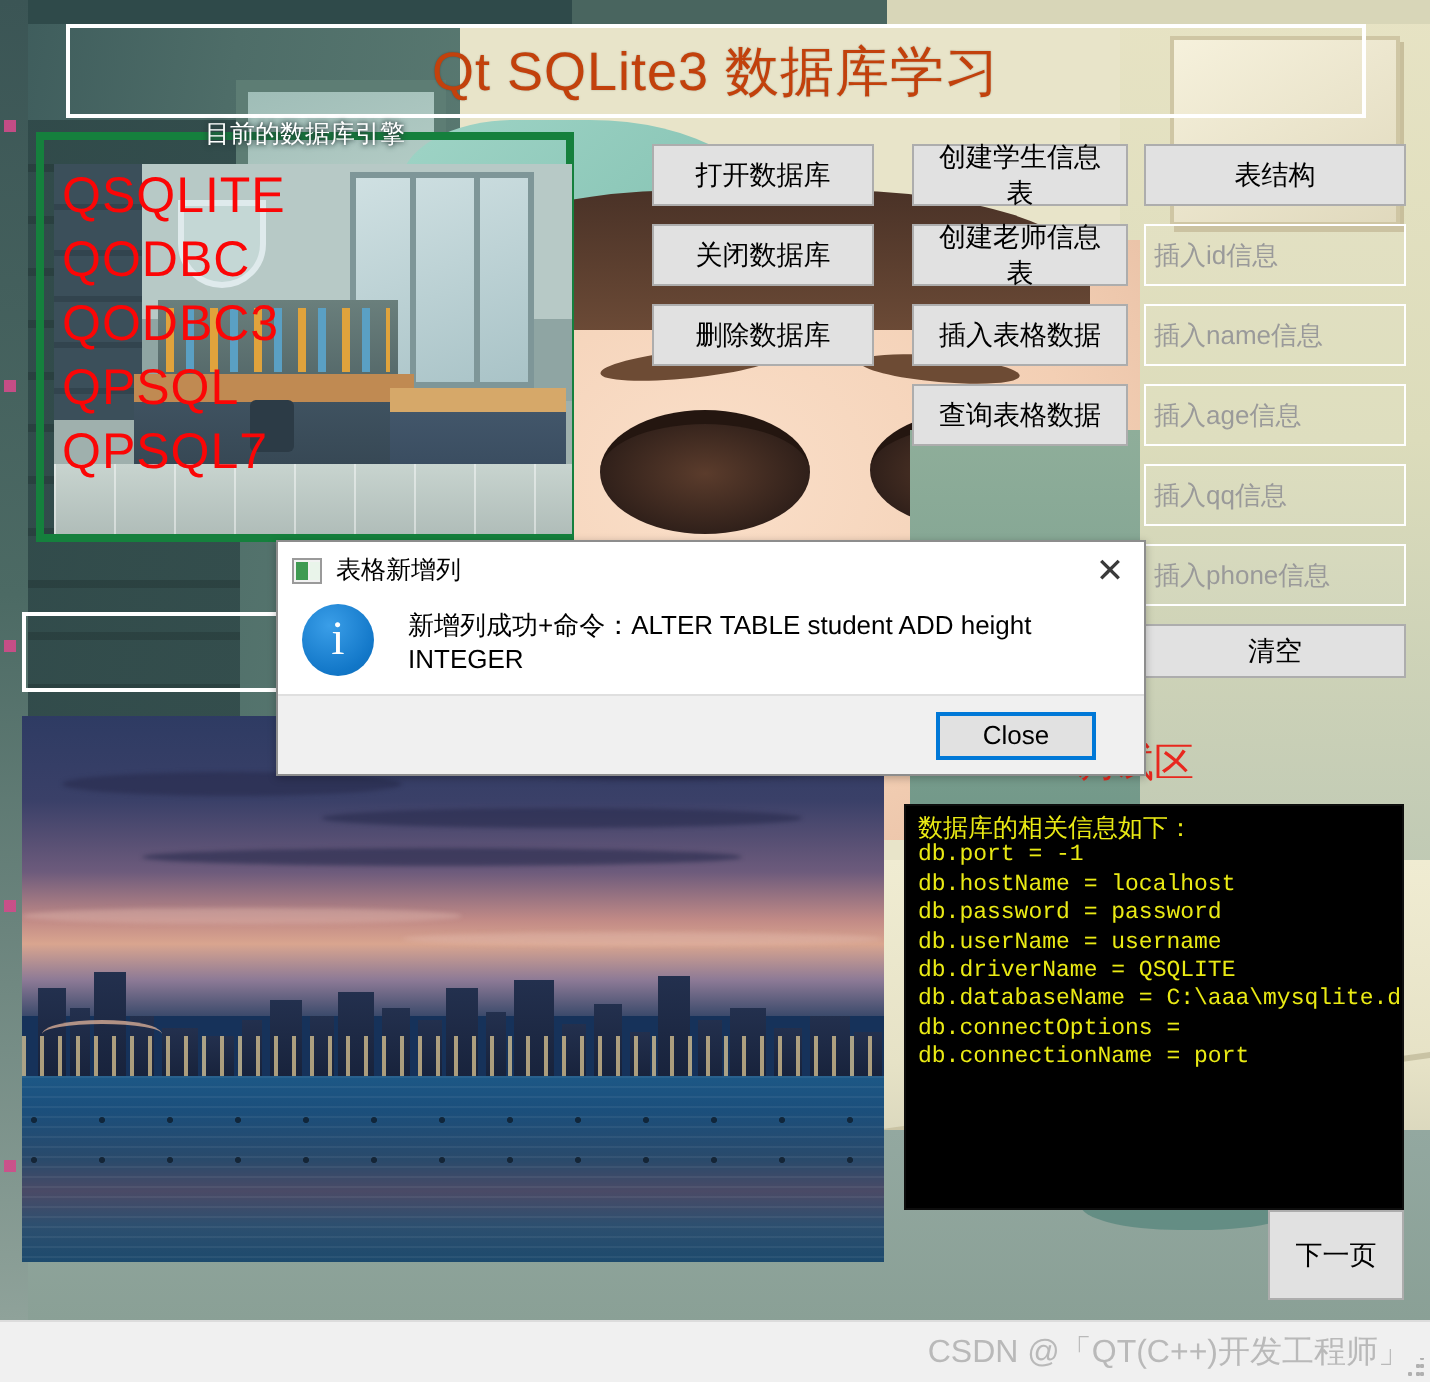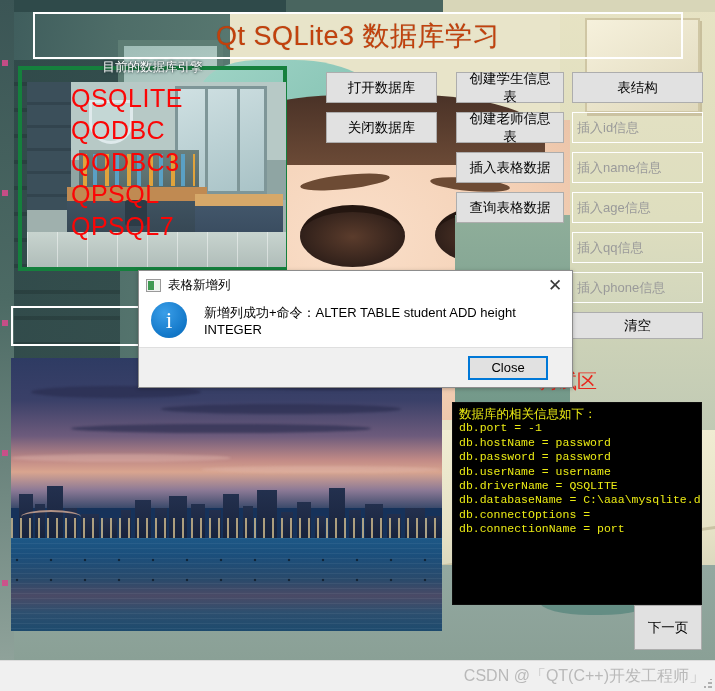--- a/index.html
+++ b/index.html
@@ -139,21 +139,20 @@
     background: repeating-linear-gradient(90deg, rgba(255,255,255,.45) 0 1px, transparent 1px 30px);}
   .lab-chair { left:98px; top:118px; width:22px; height:26px; background:#2c3b46; border-radius:3px;}
   #engine-list {
     position: absolute; left: 0; top: 0; width: 259px; height: 185px;
     padding: 0; margin: 0; list-style: none;
   }
   #engine-list li {
     color: #fb0606; font-size: 25px; line-height: 32px;
     padding-left: 4px; letter-spacing: .5px;
     font-family: "Liberation Sans", sans-serif;
-    margin-left: 40px;
   }
 
   
   #sql-box {
     position: absolute; left: 11px; top: 306px; width: 140px; height: 40px;
     border: 2px solid #ffffff; background: transparent; color:#fff; font-size:12px;
   }
 
   
   #city-photo {
@@ -421,39 +420,40 @@
     </div>
     <div class="bridge"></div>
     <div class="lights"></div>
     <div class="water"></div>
     <div class="water-shimmer"></div>
     <div class="birds"></div>
   </div>
 
   <button class="qbtn" id="btn-open">打开数据库</button>
   <button class="qbtn" id="btn-close">关闭数据库</button>
+  <button class="qbtn" id="btn-drop">删除数据库</button>
   <button class="qbtn" id="btn-cstudent">创建学生信息表</button>
   <button class="qbtn" id="btn-cteacher">创建老师信息表</button>
   <button class="qbtn" id="btn-insert">插入表格数据</button>
   <button class="qbtn" id="btn-query">查询表格数据</button>
   <button class="qbtn" id="btn-schema">表结构</button>
   <button class="qbtn" id="btn-clear">清空</button>
   <button class="qbtn" id="btn-next">下一页</button>
 
   <input class="qedit" id="edit-id" type="text" value="" placeholder="插入id信息" style="">
   <input class="qedit" id="edit-name" type="text" value="" placeholder="插入name信息" style="">
   <input class="qedit" id="edit-age" type="text" value="" placeholder="插入age信息" style="">
   <input class="qedit" id="edit-qq" type="text" value="" placeholder="插入qq信息" style="">
   <input class="qedit" id="edit-phone" type="text" value="" placeholder="插入phone信息" style="">
 
   <div id="debug-label">调试区</div>
   <div id="console">
     <div class="cline head">数据库的相关信息如下：</div>
     <div class="cline">db.port = -1</div>
-    <div class="cline">db.hostName = password</div>
+    <div class="cline">db.hostName = localhost</div>
     <div class="cline">db.password = password</div>
     <div class="cline">db.userName = username</div>
     <div class="cline">db.driverName = QSQLITE</div>
     <div class="cline">db.databaseName = C:\aaa\mysqlite.db</div>
     <div class="cline">db.connectOptions = </div>
     <div class="cline">db.connectionName = port</div>
   </div>
 
   <div id="statusbar">
     <span id="watermark">CSDN @「QT(C++)开发工程师」</span>

